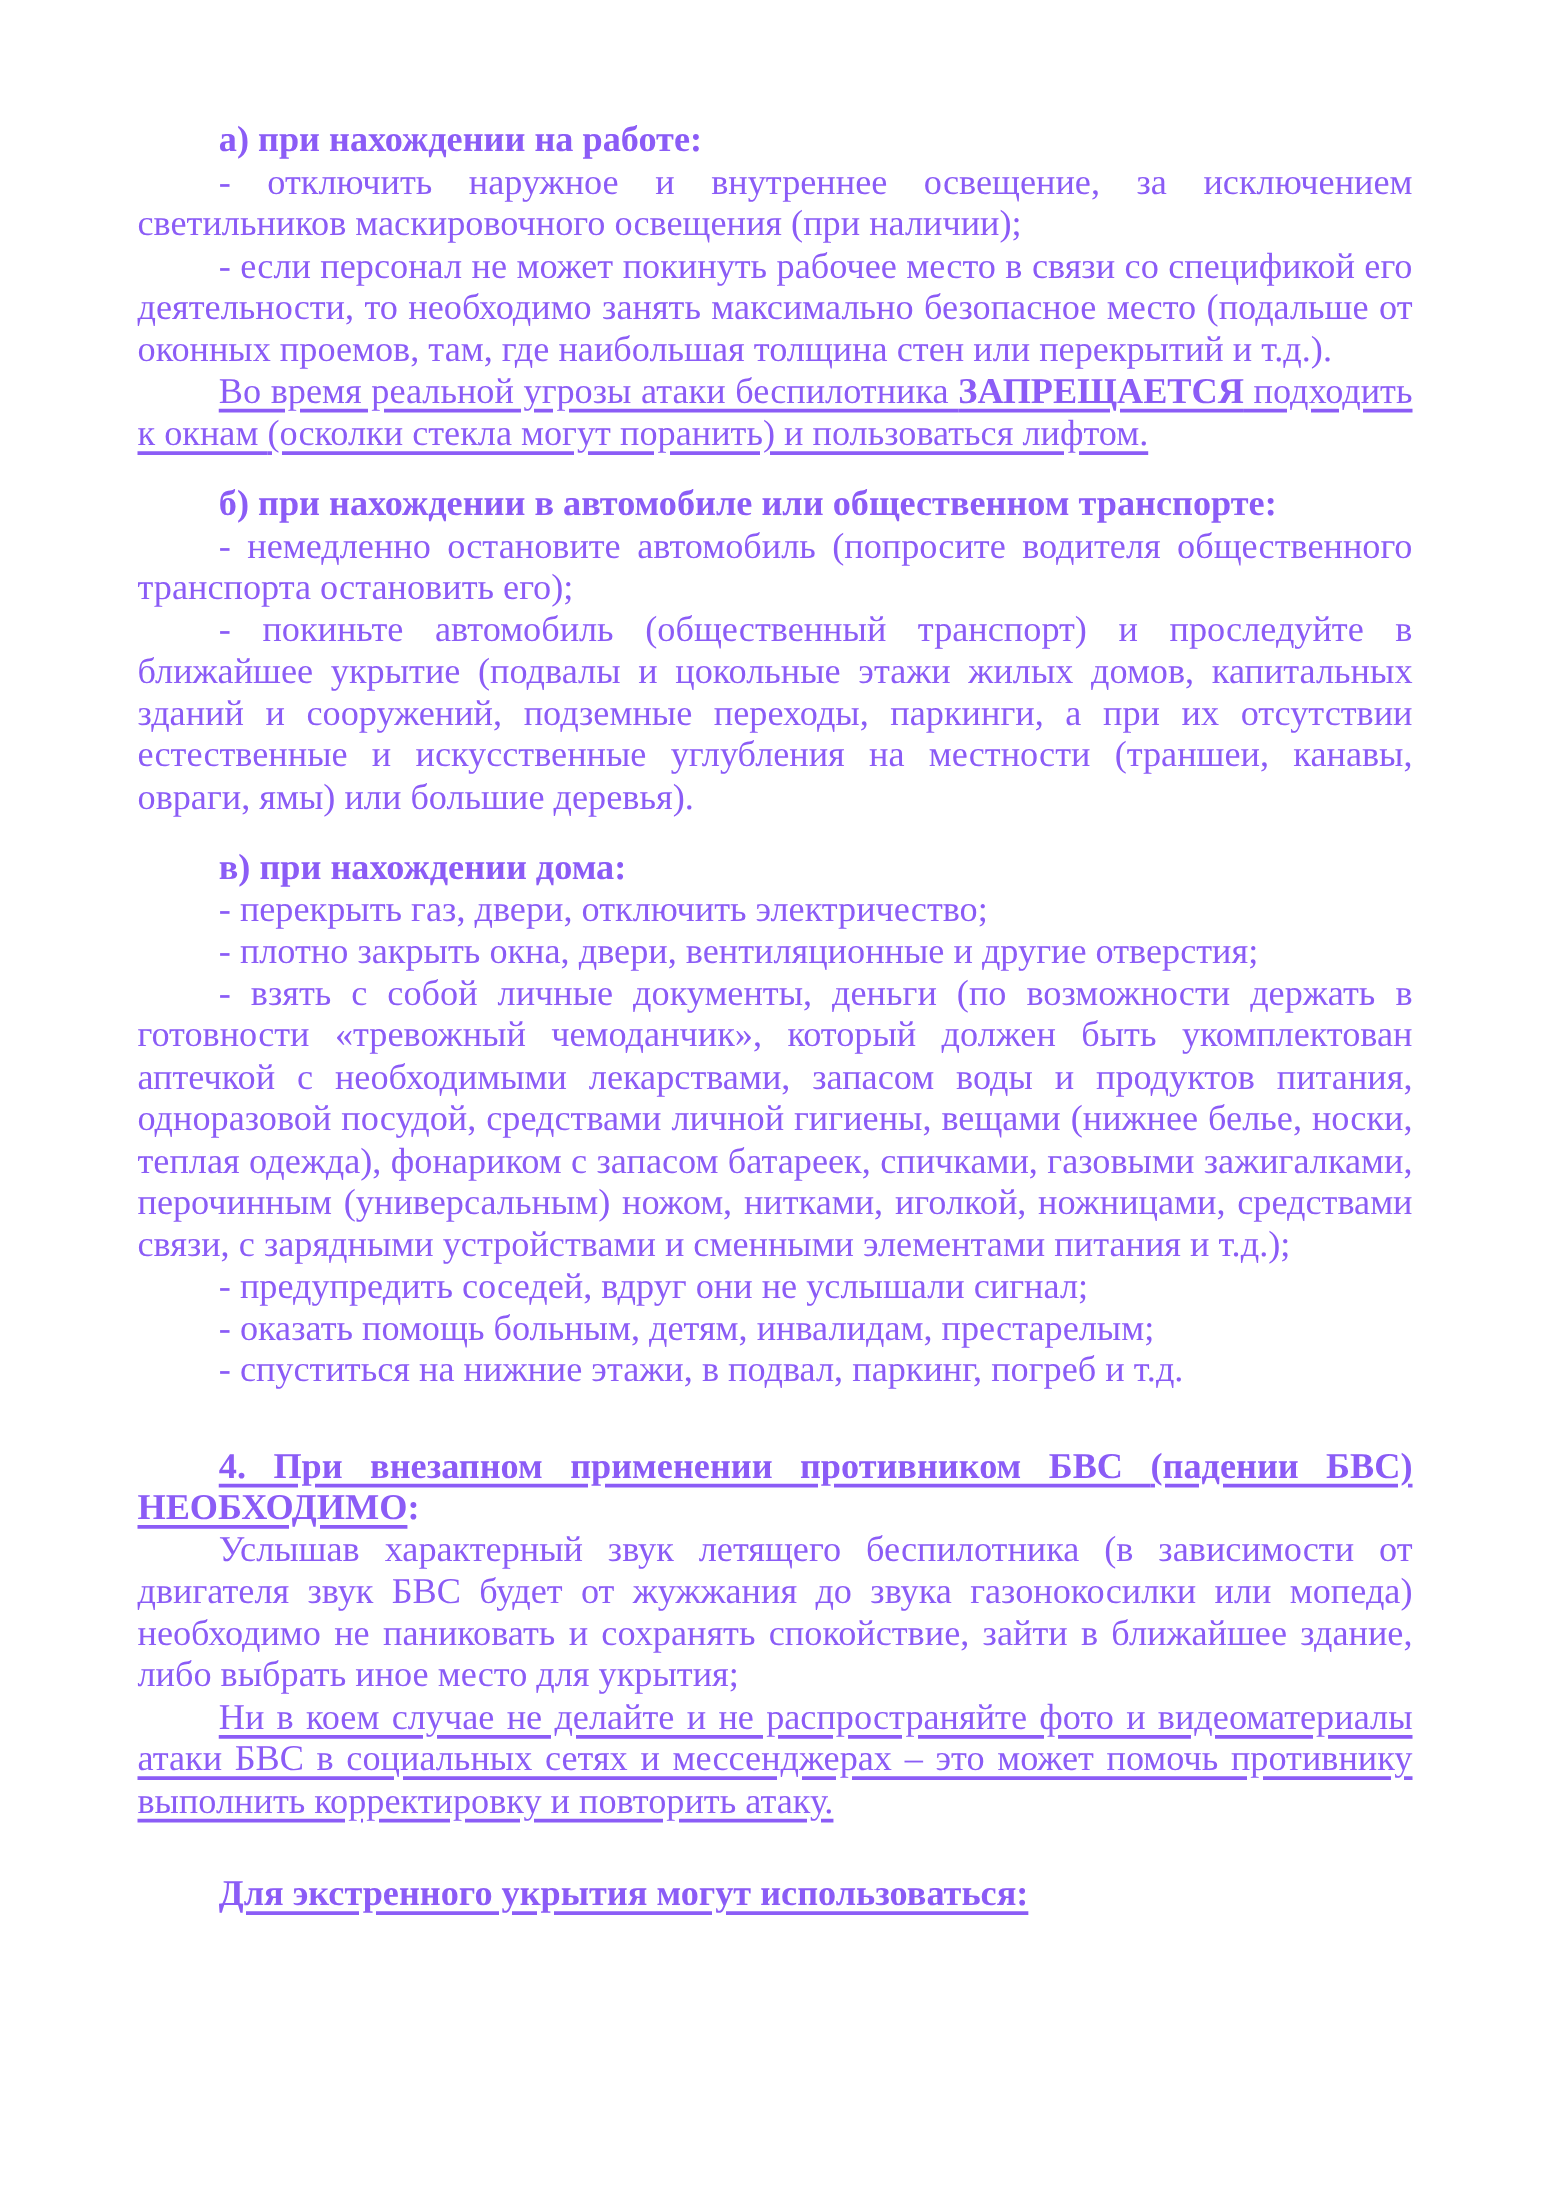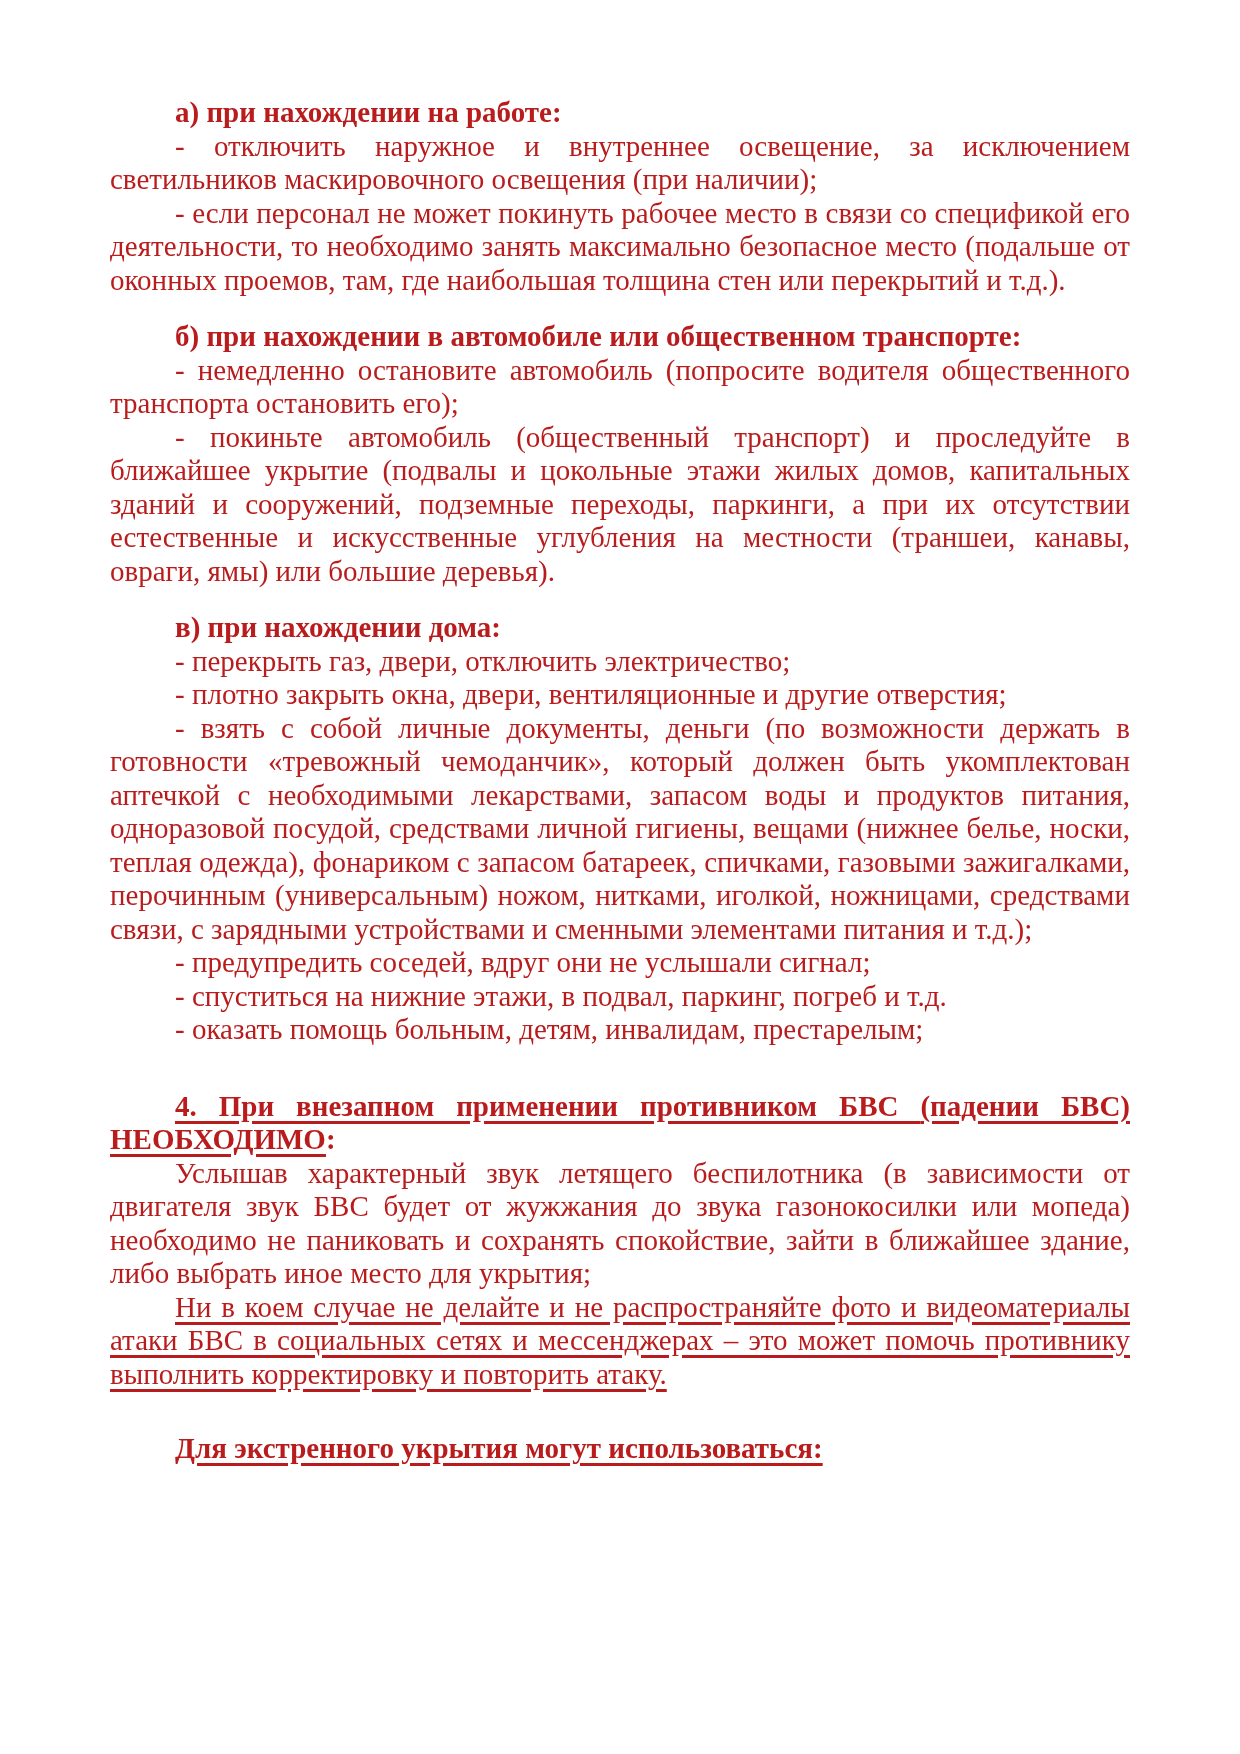--- a/index.html
+++ b/index.html
@@ -5,21 +5,21 @@
   html, body {
     margin: 0;
     padding: 0;
     background: #ffffff;
   }
   .page {
     position: relative;
     width: 1240px;
     height: 1754px;
     background: #ffffff;
-    color: #b91c1c;
+    color: #8b5cf6;
     font-family: "Liberation Serif", "DejaVu Serif", serif;
     font-size: 29px;
     line-height: 33.5px;
     box-sizing: border-box;
     padding: 96px 110px 0 110px;
     overflow: hidden;
   }
   .page p {
     margin: 0;
     text-indent: 65px;
@@ -55,28 +55,29 @@
   }
 </style>
 </head>
 <body>
 
 <div class="page">
   <div>
       <p class="sec-h"><span class="b">а) при нахождении на работе:</span></p>
       <p class="para"><span>- отключить наружное и внутреннее освещение, за исключением светильников маскировочного освещения </span><span class="i">(при наличии)</span><span>;</span></p>
       <p class="para"><span>- если персонал не может покинуть рабочее место в связи со спецификой его деятельности, то необходимо занять максимально безопасное место </span><span class="i">(подальше от оконных проемов, там, где наибольшая толщина стен или перекрытий и т.д.).</span></p>
+      <p class="para"><span class="u">Во время реальной угрозы атаки беспилотника </span><span class="b u">ЗАПРЕЩАЕТСЯ</span><span class="u"> подходить к окнам </span><span class="i u">(осколки стекла могут поранить)</span><span class="u"> и пользоваться лифтом.</span></p>
       <p class="sec-h"><span class="b">б) при нахождении в автомобиле или общественном транспорте:</span></p>
       <p class="para"><span>- немедленно остановите автомобиль </span><span class="i">(попросите водителя общественного транспорта остановить его)</span><span>;</span></p>
       <p class="para"><span>- покиньте автомобиль </span><span class="i">(общественный транспорт)</span><span> и проследуйте в ближайшее укрытие </span><span class="i">(подвалы и цокольные этажи жилых домов, капитальных зданий и сооружений, подземные переходы, паркинги, а при их отсутствии естественные и искусственные углубления на местности (траншеи, канавы, овраги, ямы) или большие деревья)</span><span>.</span></p>
       <p class="sec-h"><span class="b">в) при нахождении дома:</span></p>
       <p class="para"><span>- перекрыть газ, двери, отключить электричество;</span></p>
       <p class="para"><span>- плотно закрыть окна, двери, вентиляционные и другие отверстия;</span></p>
       <p class="para"><span>- взять с собой личные документы, деньги </span><span class="i">(по возможности держать в готовности «тревожный чемоданчик», который должен быть укомплектован аптечкой с необходимыми лекарствами, запасом воды и продуктов питания, одноразовой посудой, средствами личной гигиены, вещами (нижнее белье, носки, теплая одежда), фонариком с запасом батареек, спичками, газовыми зажигалками, перочинным (универсальным) ножом, нитками, иголкой, ножницами, средствами связи, с зарядными устройствами и сменными элементами питания и т.д.)</span><span>;</span></p>
       <p class="para"><span>- предупредить соседей, вдруг они не услышали сигнал;</span></p>
+      <p class="para"><span>- оказать помощь больным, детям, инвалидам, престарелым;</span></p>
       <p class="para"><span>- спуститься на нижние этажи, в подвал, паркинг, погреб и т.д.</span></p>
-      <p class="para"><span>- оказать помощь больным, детям, инвалидам, престарелым;</span></p>
       <p class="num-h"><span class="b u">4. При внезапном применении противником БВС </span><span class="b i u">(падении БВС)</span><span class="b"> </span><span class="b u">НЕОБХОДИМО</span><span class="b">:</span></p>
       <p class="para"><span>Услышав характерный звук летящего беспилотника </span><span class="i">(в зависимости от двигателя звук БВС будет от жужжания до звука газонокосилки или мопеда)</span><span> необходимо не паниковать и сохранять спокойствие, зайти в ближайшее здание, либо выбрать иное место для укрытия;</span></p>
       <p class="para"><span class="u">Ни в коем случае не делайте и не распространяйте фото и видеоматериалы атаки БВС в социальных сетях и мессенджерах – это может помочь противнику выполнить корректировку и повторить атаку.</span></p>
       <p class="fin-h"><span class="b u">Для экстренного укрытия могут использоваться:</span></p>
     </div>
 </div>
 
 </body></html>

